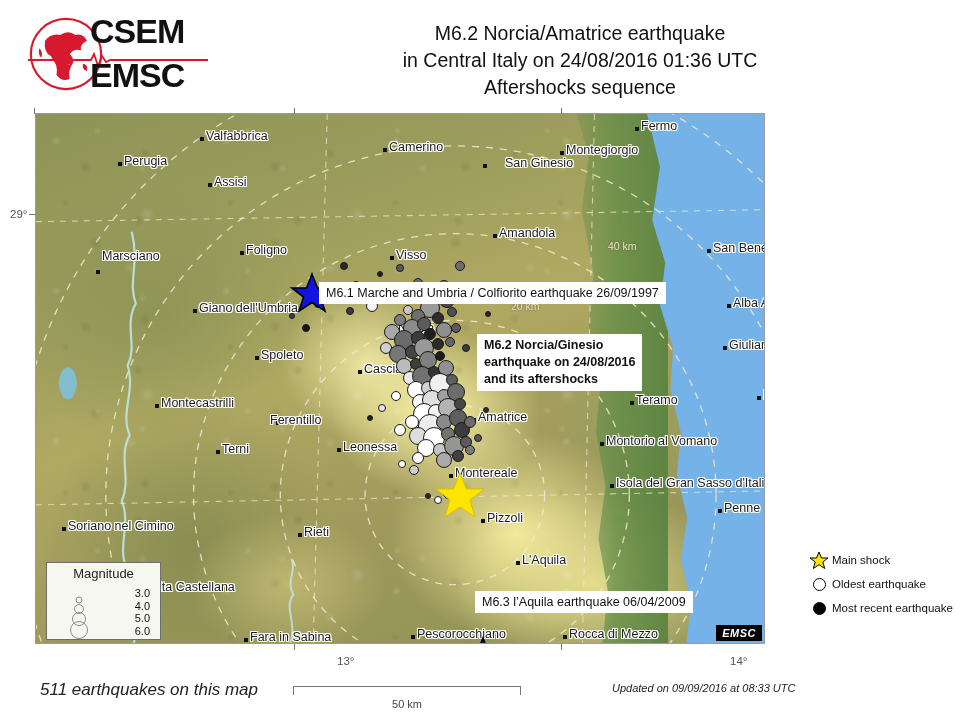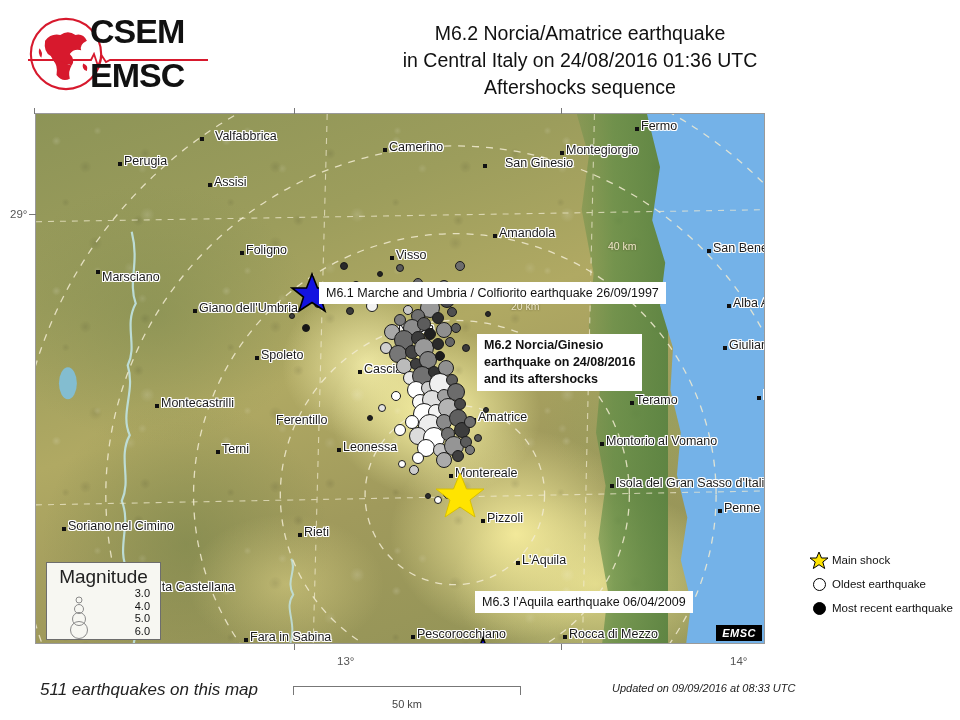--- a/index.html
+++ b/index.html
@@ -87,21 +87,21 @@
 
   
   .callout{position:absolute;background:#fff;color:#111;font-size:12.5px;
     padding:3px 7px;line-height:16px;white-space:nowrap;}
   .callout.bold{font-weight:bold;line-height:17px;}
   .leader{position:absolute;background:#fff;height:1.5px;}
 
   
   #maglegend{position:absolute;left:10px;top:448px;width:115px;height:78px;
     background:#f7f7f2;border:1px solid #6d6d6d;box-sizing:border-box;}
-  #maglegend .ttl{text-align:center;font-size:19px;color:#222;margin-top:3px;}
+  #maglegend .ttl{text-align:center;font-size:13px;color:#222;margin-top:3px;}
   #maglegend .vals{position:absolute;right:10px;top:24px;font-size:11px;color:#111;line-height:12.5px;text-align:right;}
   #maglegend svg{position:absolute;left:8px;top:22px;}
 
   
   #watermark{position:absolute;right:2px;bottom:2px;background:#000;color:#fff;
     font-size:11px;font-weight:bold;font-style:italic;padding:2px 6px;letter-spacing:.5px;}
 
   
   .axlbl{position:absolute;font-size:11.5px;color:#555;}
   .tick{position:absolute;background:#777;}
@@ -177,37 +177,37 @@
         <path d="M0 108 L730 96"></path>
         <path d="M0 392 L730 378"></path>
       </g>
     </svg>
 
     <div class="ringlbl" style="left:572px;top:126px;">40 km</div>
     <div class="ringlbl" style="left:475px;top:186px;">20 km</div>
 
     <div id="cities">
         <div class="citydot" style="left: 164px; top: 23px;"></div>
-        <div class="city" style="left: 170px; top: 15px; margin-left: 9px;">Valfabbrica</div>
+        <div class="city" style="left: 170px; top: 15px;">Valfabbrica</div>
         <div class="citydot" style="left: 82px; top: 48px;"></div>
         <div class="city" style="left: 88px; top: 40px;">Perugia</div>
         <div class="citydot" style="left: 172px; top: 69px;"></div>
         <div class="city" style="left: 178px; top: 61px;">Assisi</div>
         <div class="citydot" style="left: 347px; top: 34px;"></div>
         <div class="city" style="left: 353px; top: 26px;">Camerino</div>
         <div class="citydot" style="left: 447px; top: 50px;"></div>
         <div class="city" style="left: 453px; top: 42px; padding-left: 16px;">San Ginesio</div>
         <div class="citydot" style="left: 599px; top: 13px;"></div>
         <div class="city" style="left: 605px; top: 5px;">Fermo</div>
         <div class="citydot" style="left: 524px; top: 37px;"></div>
         <div class="city" style="left: 530px; top: 29px;">Montegiorgio</div>
         <div class="citydot" style="left: 204px; top: 137px;"></div>
         <div class="city" style="left: 210px; top: 129px;">Foligno</div>
         <div class="citydot" style="left: 60px; top: 156px;"></div>
-        <div class="city" style="left: 66px; top: 156px;">Marsciano</div>
+        <div class="city" style="left: 66px; top: 135px;">Marsciano</div>
         <div class="citydot" style="left: 354px; top: 142px;"></div>
         <div class="city" style="left: 360px; top: 134px;">Visso</div>
         <div class="citydot" style="left: 457px; top: 120px;"></div>
         <div class="city" style="left: 463px; top: 112px;">Amandola</div>
         <div class="citydot" style="left: 671px; top: 135px;"></div>
         <div class="city" style="left: 677px; top: 127px;">San Benedet</div>
         <div class="citydot" style="left: 157px; top: 195px;"></div>
         <div class="city" style="left: 163px; top: 187px;">Giano dell'Umbria</div>
         <div class="citydot" style="left: 544px; top: 181px;"></div>
         <div class="city" style="left: 550px; top: 173px;">Ascoli Piceno</div>
@@ -223,21 +223,21 @@
         <div class="city" style="left: 328px; top: 248px;">Cascia</div>
         <div class="citydot" style="left: 721px; top: 282px;"></div>
         <div class="city" style="left: 727px; top: 274px;">Ros</div>
         <div class="citydot" style="left: 119px; top: 290px;"></div>
         <div class="city" style="left: 125px; top: 282px;">Montecastrilli</div>
         <div class="citydot" style="left: 436px; top: 304px;"></div>
         <div class="city" style="left: 442px; top: 296px;">Amatrice</div>
         <div class="citydot" style="left: 594px; top: 287px;"></div>
         <div class="city" style="left: 600px; top: 279px;">Teramo</div>
         <div class="citydot" style="left: 240px; top: 307px;"></div>
-        <div class="city" style="left: 240px; top: 299px;">Ferentillo</div>
+        <div class="city" style="left: 234px; top: 299px;">Ferentillo</div>
         <div class="citydot" style="left: 180px; top: 336px;"></div>
         <div class="city" style="left: 186px; top: 328px;">Terni</div>
         <div class="citydot" style="left: 301px; top: 334px;"></div>
         <div class="city" style="left: 307px; top: 326px;">Leonessa</div>
         <div class="citydot" style="left: 564px; top: 328px;"></div>
         <div class="city" style="left: 570px; top: 320px;">Montorio al Vomano</div>
         <div class="citydot" style="left: 413px; top: 360px;"></div>
         <div class="city" style="left: 419px; top: 352px;">Montereale</div>
         <div class="citydot" style="left: 574px; top: 370px;"></div>
         <div class="city" style="left: 580px; top: 362px; text-align: center;">Isola del Gran Sasso d'Itali</div>

